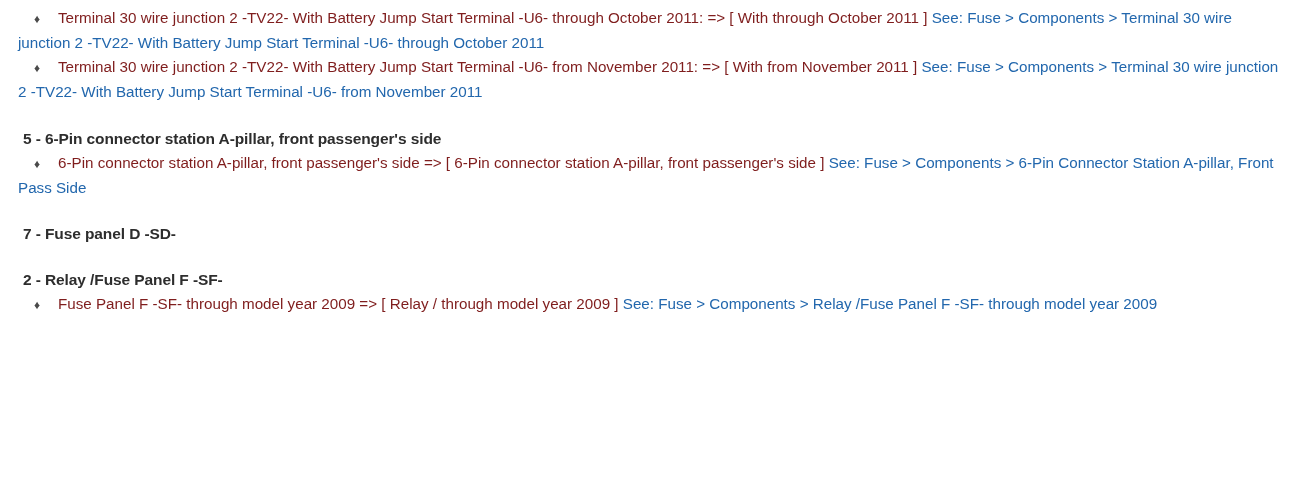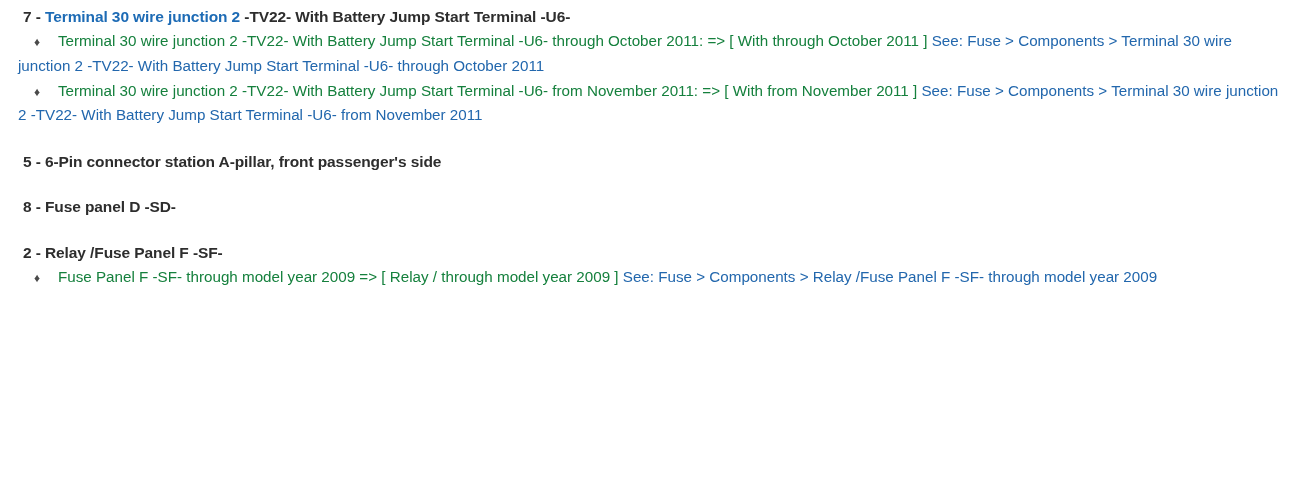--- a/index.html
+++ b/index.html
@@ -53,48 +53,50 @@
   }
   .bullet-item .dia {
     display: inline-block;
     width: 24px;
     margin-left: 16px;
     color: #4a4a4a;
     font-size: 12px;
     vertical-align: baseline;
   }
   .bullet-item .txt {
-    color: #15803d;
+    color: #7f1d1d;
     margin-top: 16px;
   }
   .bullet-item .lnk {
     color: #2267ad;
     text-decoration: none;
     cursor: pointer;
   }
 </style>
 </head>
 <body>
 
 <div class="page">
 
   <div class="section">
-    <div class="section-heading"><span>7 - </span><span class="hl">Terminal 30 wire junction 2</span><span> -TV22- With Battery Jump Start Terminal -U6-</span></div>
     <ul class="bullet-list">
       <li class="bullet-item"><span class="dia">♦</span><span class="txt">Terminal 30 wire junction 2 -TV22- With Battery Jump Start Terminal -U6- through October 2011: =&gt; [ With through October 2011 ] </span><a class="lnk">See: Fuse &gt; Components &gt; Terminal 30 wire junction 2 -TV22- With Battery Jump Start Terminal -U6- through October 2011</a></li>
       <li class="bullet-item"><span class="dia">♦</span><span class="txt">Terminal 30 wire junction 2 -TV22- With Battery Jump Start Terminal -U6- from November 2011: =&gt; [ With from November 2011 ] </span><a class="lnk">See: Fuse &gt; Components &gt; Terminal 30 wire junction 2 -TV22- With Battery Jump Start Terminal -U6- from November 2011</a></li>
     </ul>
   </div>
 
   <div class="section">
     <div class="section-heading"><span>5 - 6-Pin connector station A-pillar, front passenger's side</span><span class="hl"></span><span></span></div>
+    <ul class="bullet-list">
+      <li class="bullet-item"><span class="dia">♦</span><span class="txt">6-Pin connector station A-pillar, front passenger's side =&gt; [ 6-Pin connector station A-pillar, front passenger's side ] </span><a class="lnk">See: Fuse &gt; Components &gt; 6-Pin Connector Station A-pillar, Front Pass Side</a></li>
+    </ul>
   </div>
 
   <div class="section">
-    <div class="section-heading"><span>8 - Fuse panel D -SD-</span><span class="hl"></span><span></span></div>
+    <div class="section-heading"><span>7 - Fuse panel D -SD-</span><span class="hl"></span><span></span></div>
   </div>
 
   <div class="section">
     <div class="section-heading"><span>2 - Relay /Fuse Panel F -SF-</span><span class="hl"></span><span></span>
     </div>
     <ul class="bullet-list">
       <li class="bullet-item"><span class="dia">♦</span><span class="txt">Fuse Panel F -SF- through model year 2009 =&gt; [ Relay / through model year 2009 ] </span><a class="lnk">See: Fuse &gt; Components &gt; Relay /Fuse Panel F -SF- through model year 2009</a></li>
     </ul>
   </div>
 

